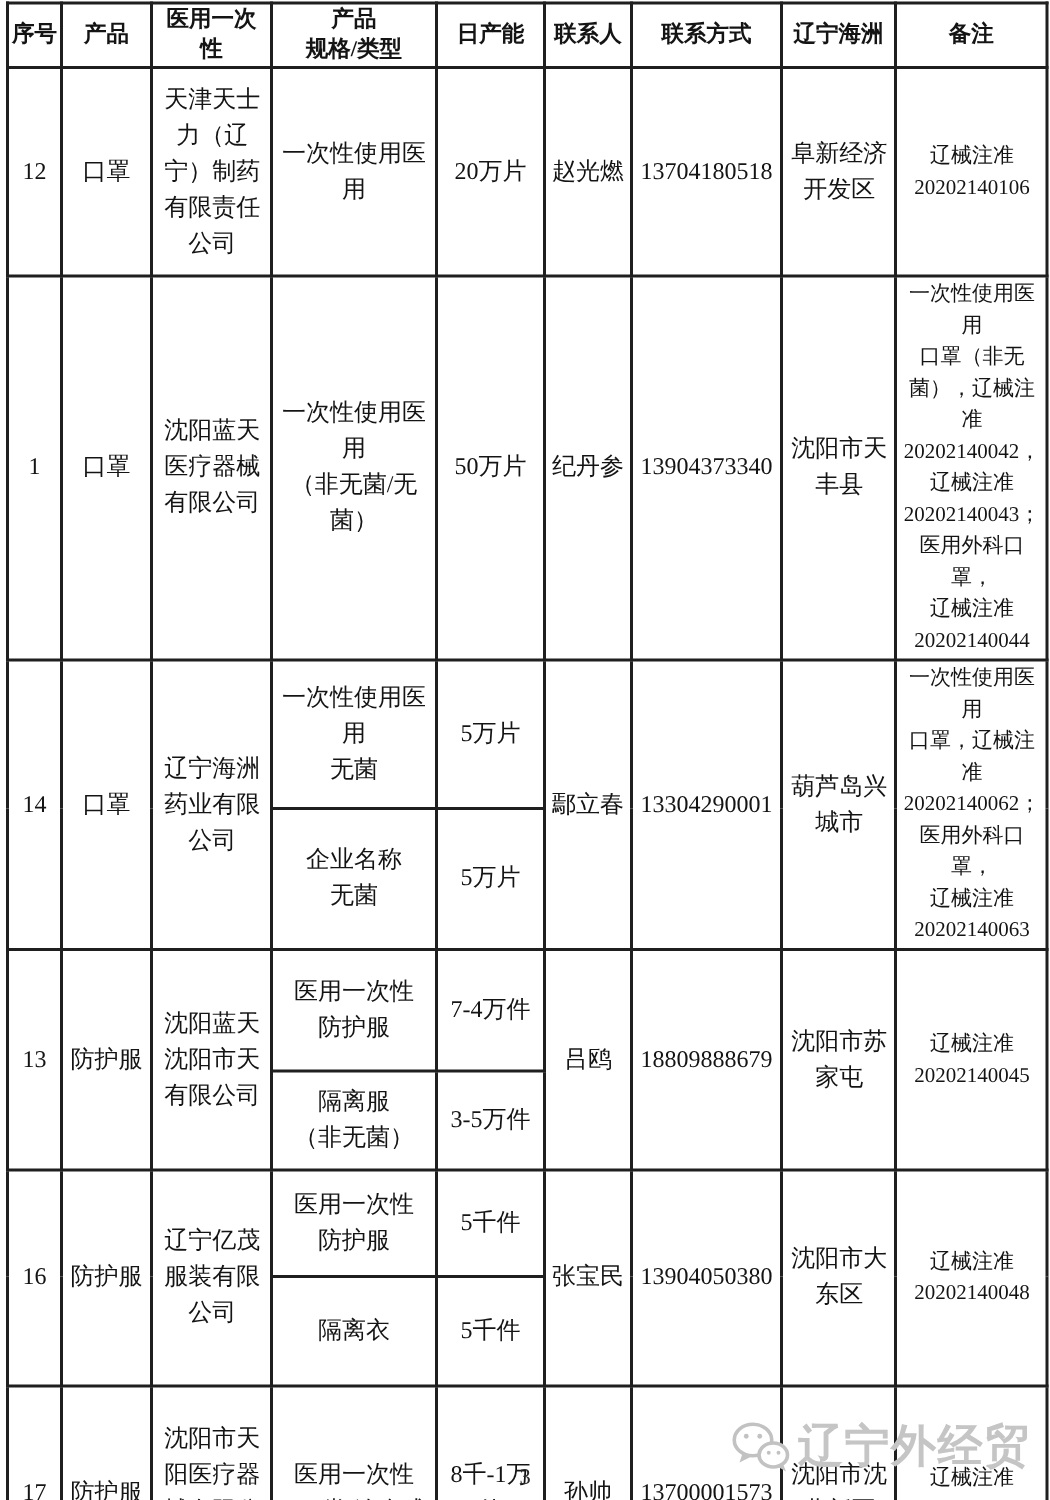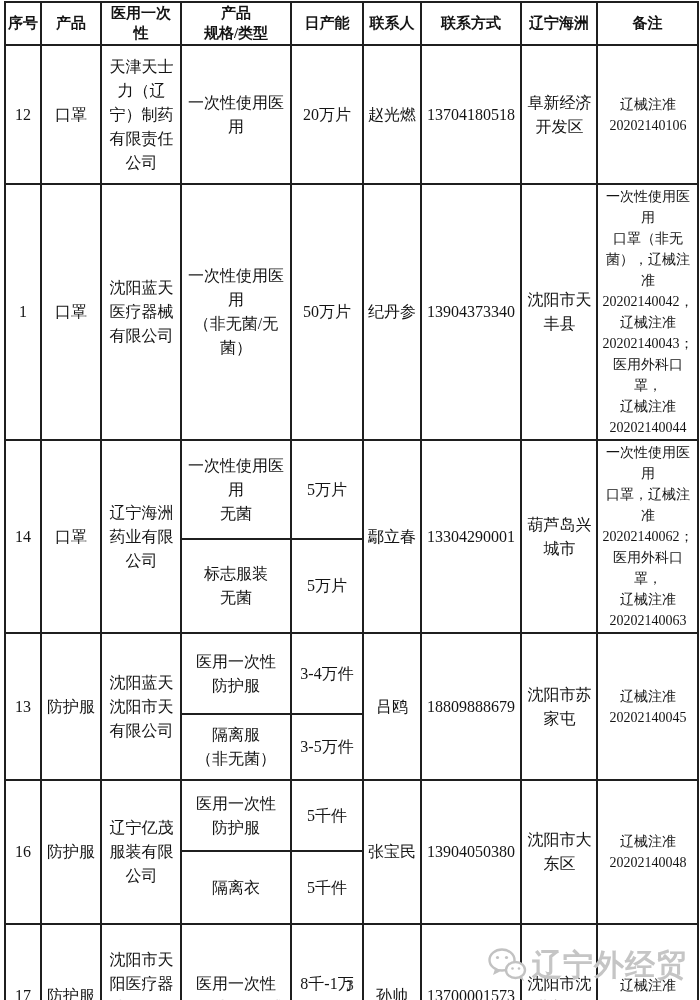--- a/index.html
+++ b/index.html
@@ -120,33 +120,33 @@
         <td rowspan="2" class="left">葫芦岛兴
 城市</td>
         <td rowspan="2" class="left small">一次性使用医用
 口罩，辽械注准
 20202140062；
 医用外科口罩，
 辽械注准
 20202140063</td>
       </tr>
       <tr style="height: 72px;">
-        <td>标志服装
+        <td>企业名称
 无菌</td>
         <td>5万片</td>
       </tr>
       <tr style="height: 81px;">
         <td rowspan="2">13</td>
         <td rowspan="2">防护服</td>
         <td rowspan="2" class="left">沈阳蓝天
 沈阳市天
 有限公司</td>
         <td>医用一次性
 防护服</td>
-        <td>3-4万件</td>
+        <td>7-4万件</td>
         <td rowspan="2">吕鸥</td>
         <td rowspan="2">18809888679</td>
         <td rowspan="2" class="left">沈阳市苏
 家屯</td>
         <td rowspan="2" class="left small">辽械注准
 20202140045</td>
       </tr>
       <tr style="height: 66px;">
         <td>隔离服
 （非无菌）</td>

